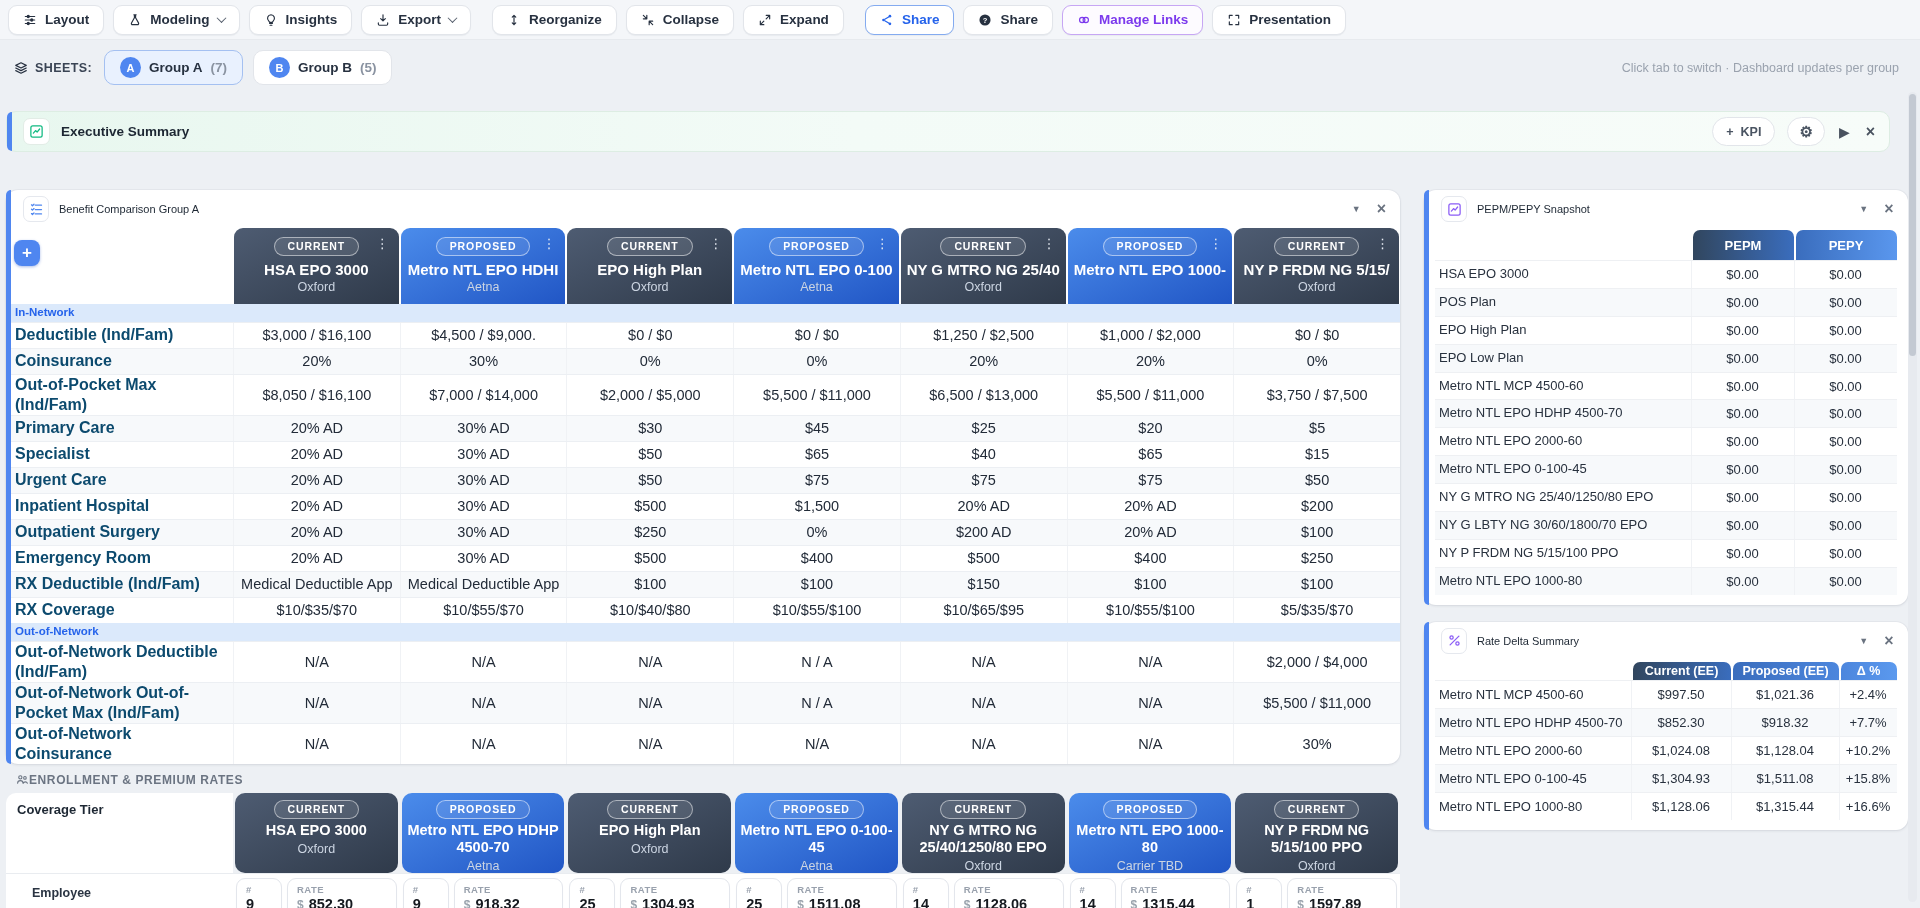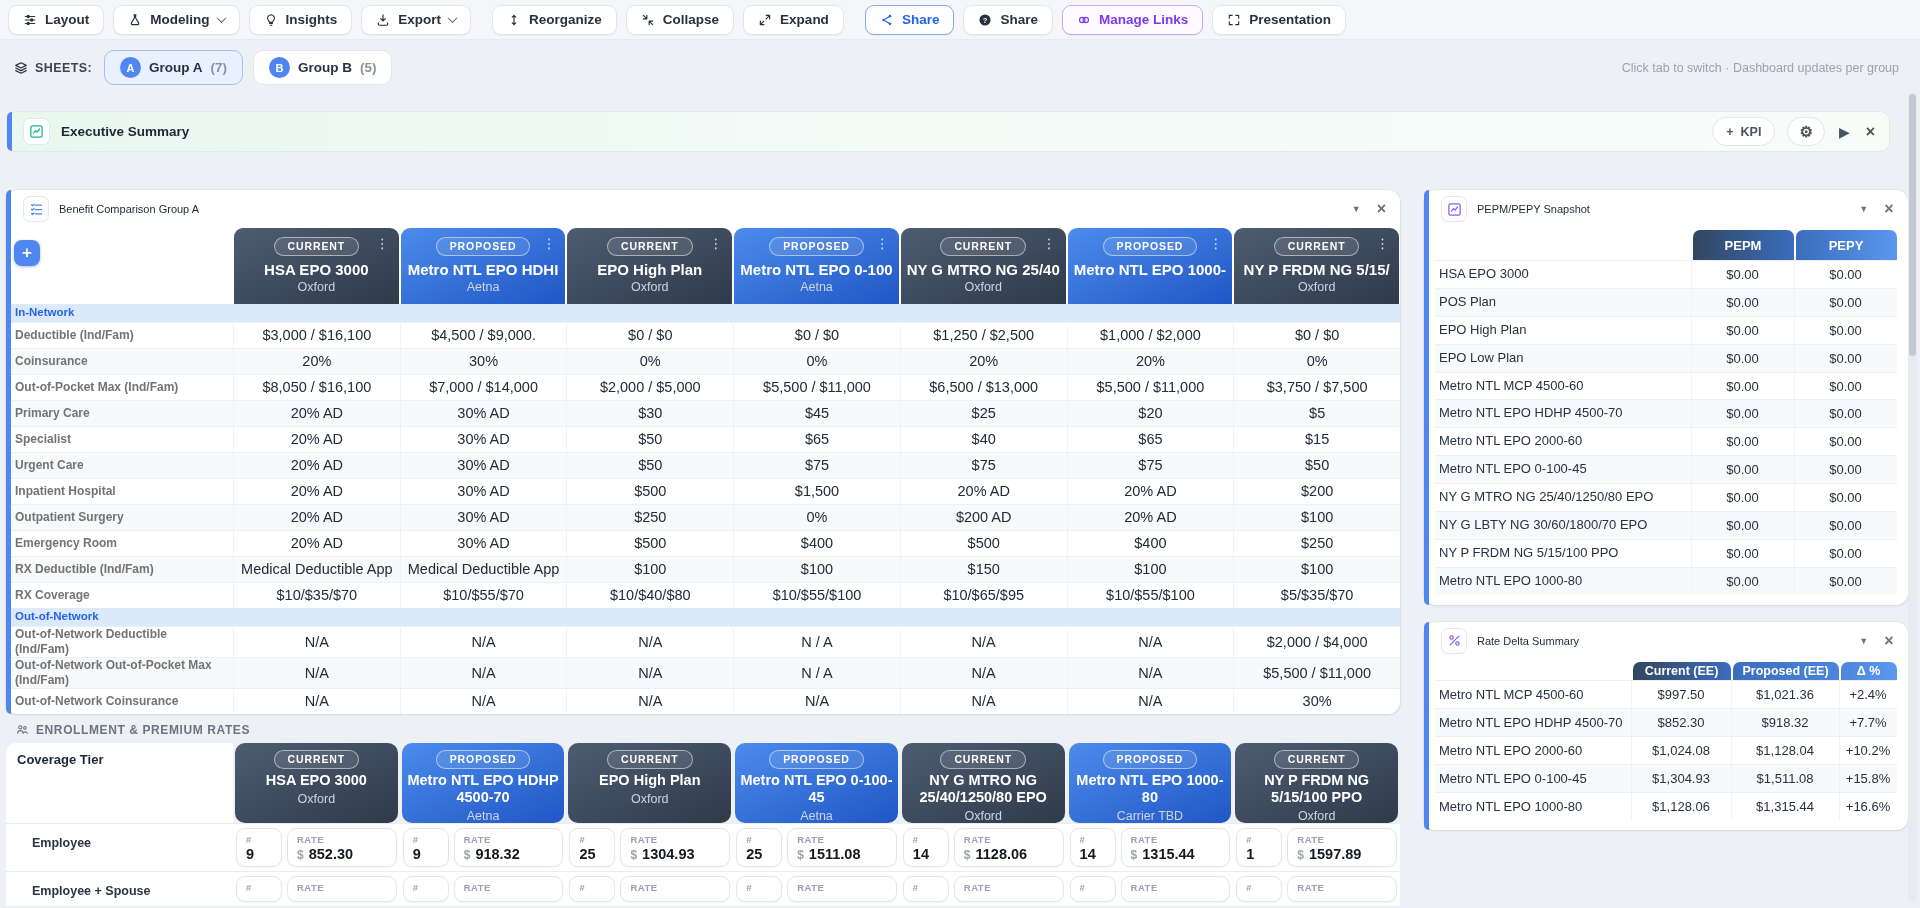--- a/index.html
+++ b/index.html
@@ -75,27 +75,27 @@
   .phead.current{background:linear-gradient(155deg,#4e5c72,#2f3a4a)}
   .phead.proposed{background:linear-gradient(155deg,#4b8ceb,#2156c5)}
   .badge{display:inline-block;padding:2.5px 13px;border:1px solid rgba(255,255,255,.5);border-radius:999px;
          background:rgba(255,255,255,.10);font-size:10.5px;font-weight:700;letter-spacing:.9px}
   .kebab{position:absolute;top:9px;right:10px;color:#e8edf4;font-size:13px;cursor:pointer;line-height:1}
   .pname{font-size:15px;font-weight:700;margin-top:5px;white-space:nowrap;overflow:hidden;padding:0 3px}
   .pcarrier{font-size:12.5px;color:#ccd5e2;margin-top:2px;min-height:15px}
   .secrow{background:#dbe9fb;color:#2563eb;font-size:11.5px;font-weight:700;padding:2px 9px;line-height:1.2}
   .brow{border-top:1px solid #eceff3;min-height:26px;align-items:stretch}
   .brow.alt{background:#f7f9fb}
-  .blabel{font-size:12px;font-weight:600;color:#737373;padding:0 9px;line-height:1.25;
+  .blabel{font-size:16px;font-weight:600;color:#0c4a6e;padding:0 9px;line-height:1.25;
           display:flex;align-items:center}
   .bval{text-align:center;font-size:14.5px;color:#222b38;border-left:1px solid #f0f2f5;
         display:flex;align-items:center;justify-content:center;padding:2px 4px;white-space:nowrap;overflow:hidden}
 
   
-  .enroll-title{display:flex;align-items:center;gap:7px;margin:9px 0 6px 10px;font-size:12px;
+  .enroll-title{display:flex;align-items:center;margin:9px 0 6px 10px;font-size:12px;
                 font-weight:700;color:#6b7482;letter-spacing:.6px}
   .enroll-title svg{width:13px;height:13px;stroke:#6b7482}
   .erow-head,.erow{display:grid;grid-template-columns:227px repeat(7,1fr)}
   .tier-head{background:#fff;border-radius:10px 0 0 0;font-size:13px;font-weight:700;color:#1d2733;
              padding:9px 11px}
   .ehead{margin:0 2px;border-radius:10px;color:#fff;text-align:center;padding:7px 5px;height:80px;
          display:flex;flex-direction:column;align-items:center;gap:3px}
   .ehead.current{background:linear-gradient(155deg,#4e5c72,#2f3a4a)}
   .ehead.proposed{background:linear-gradient(155deg,#4b8ceb,#2156c5)}
   .ename{font-size:14.5px;font-weight:700;line-height:1.2}

